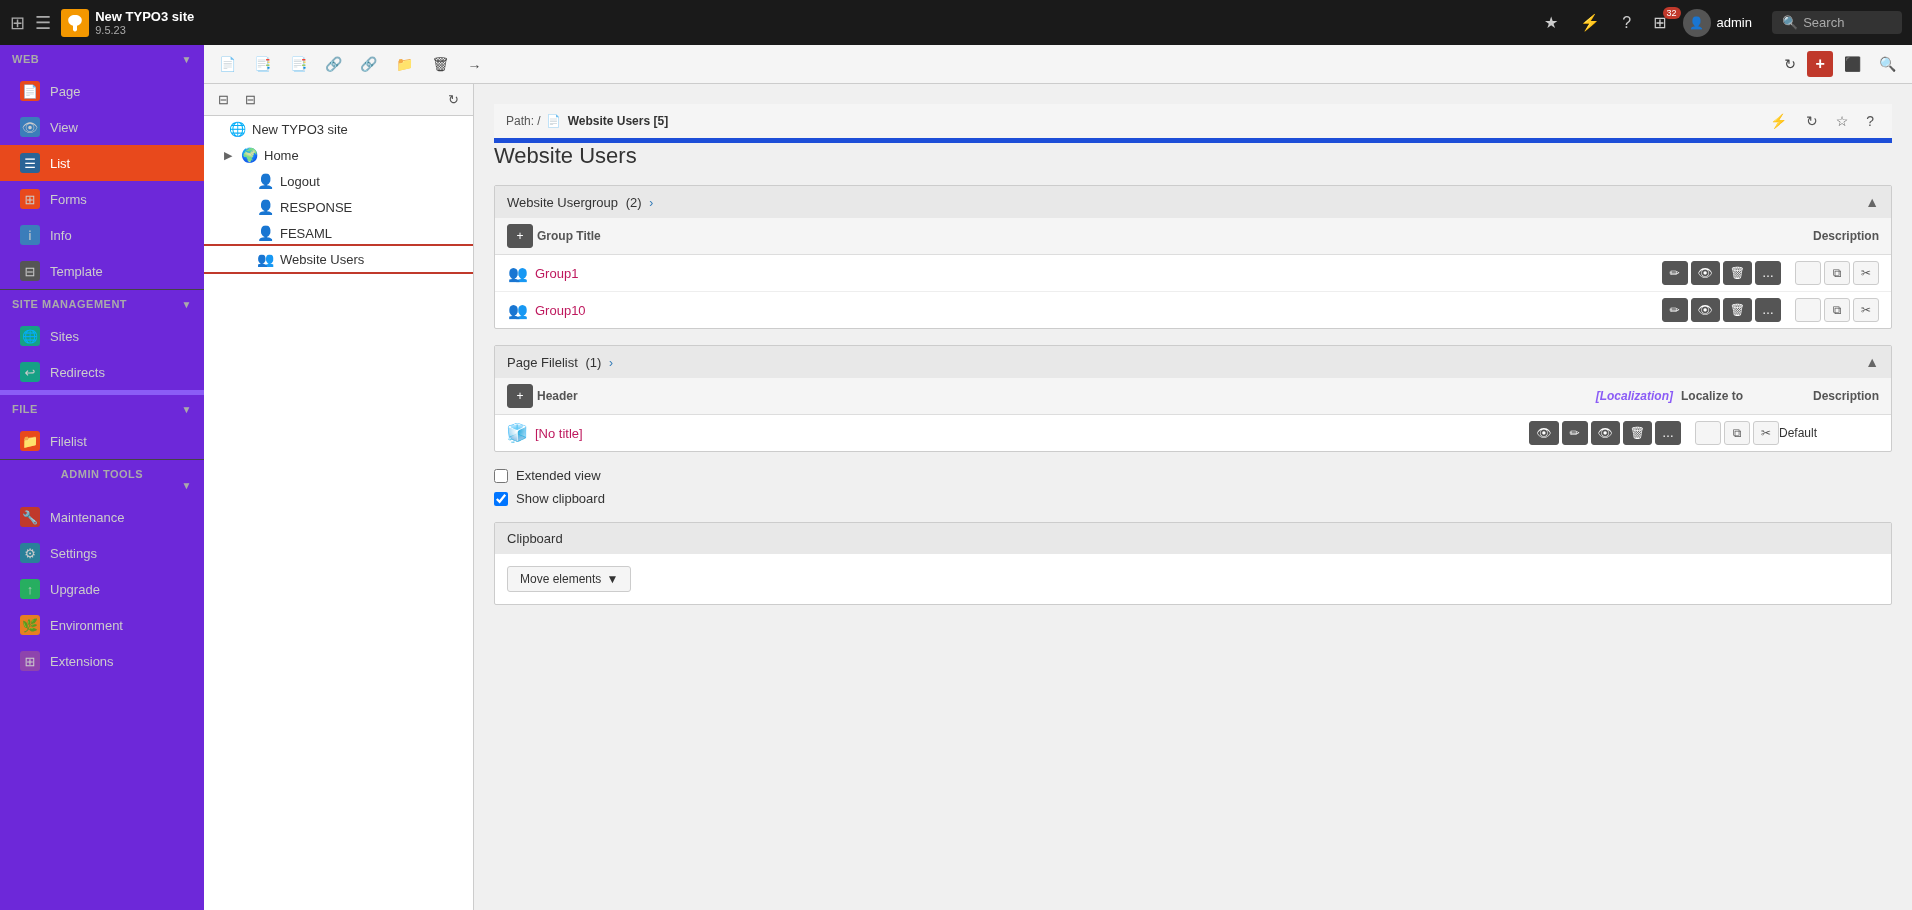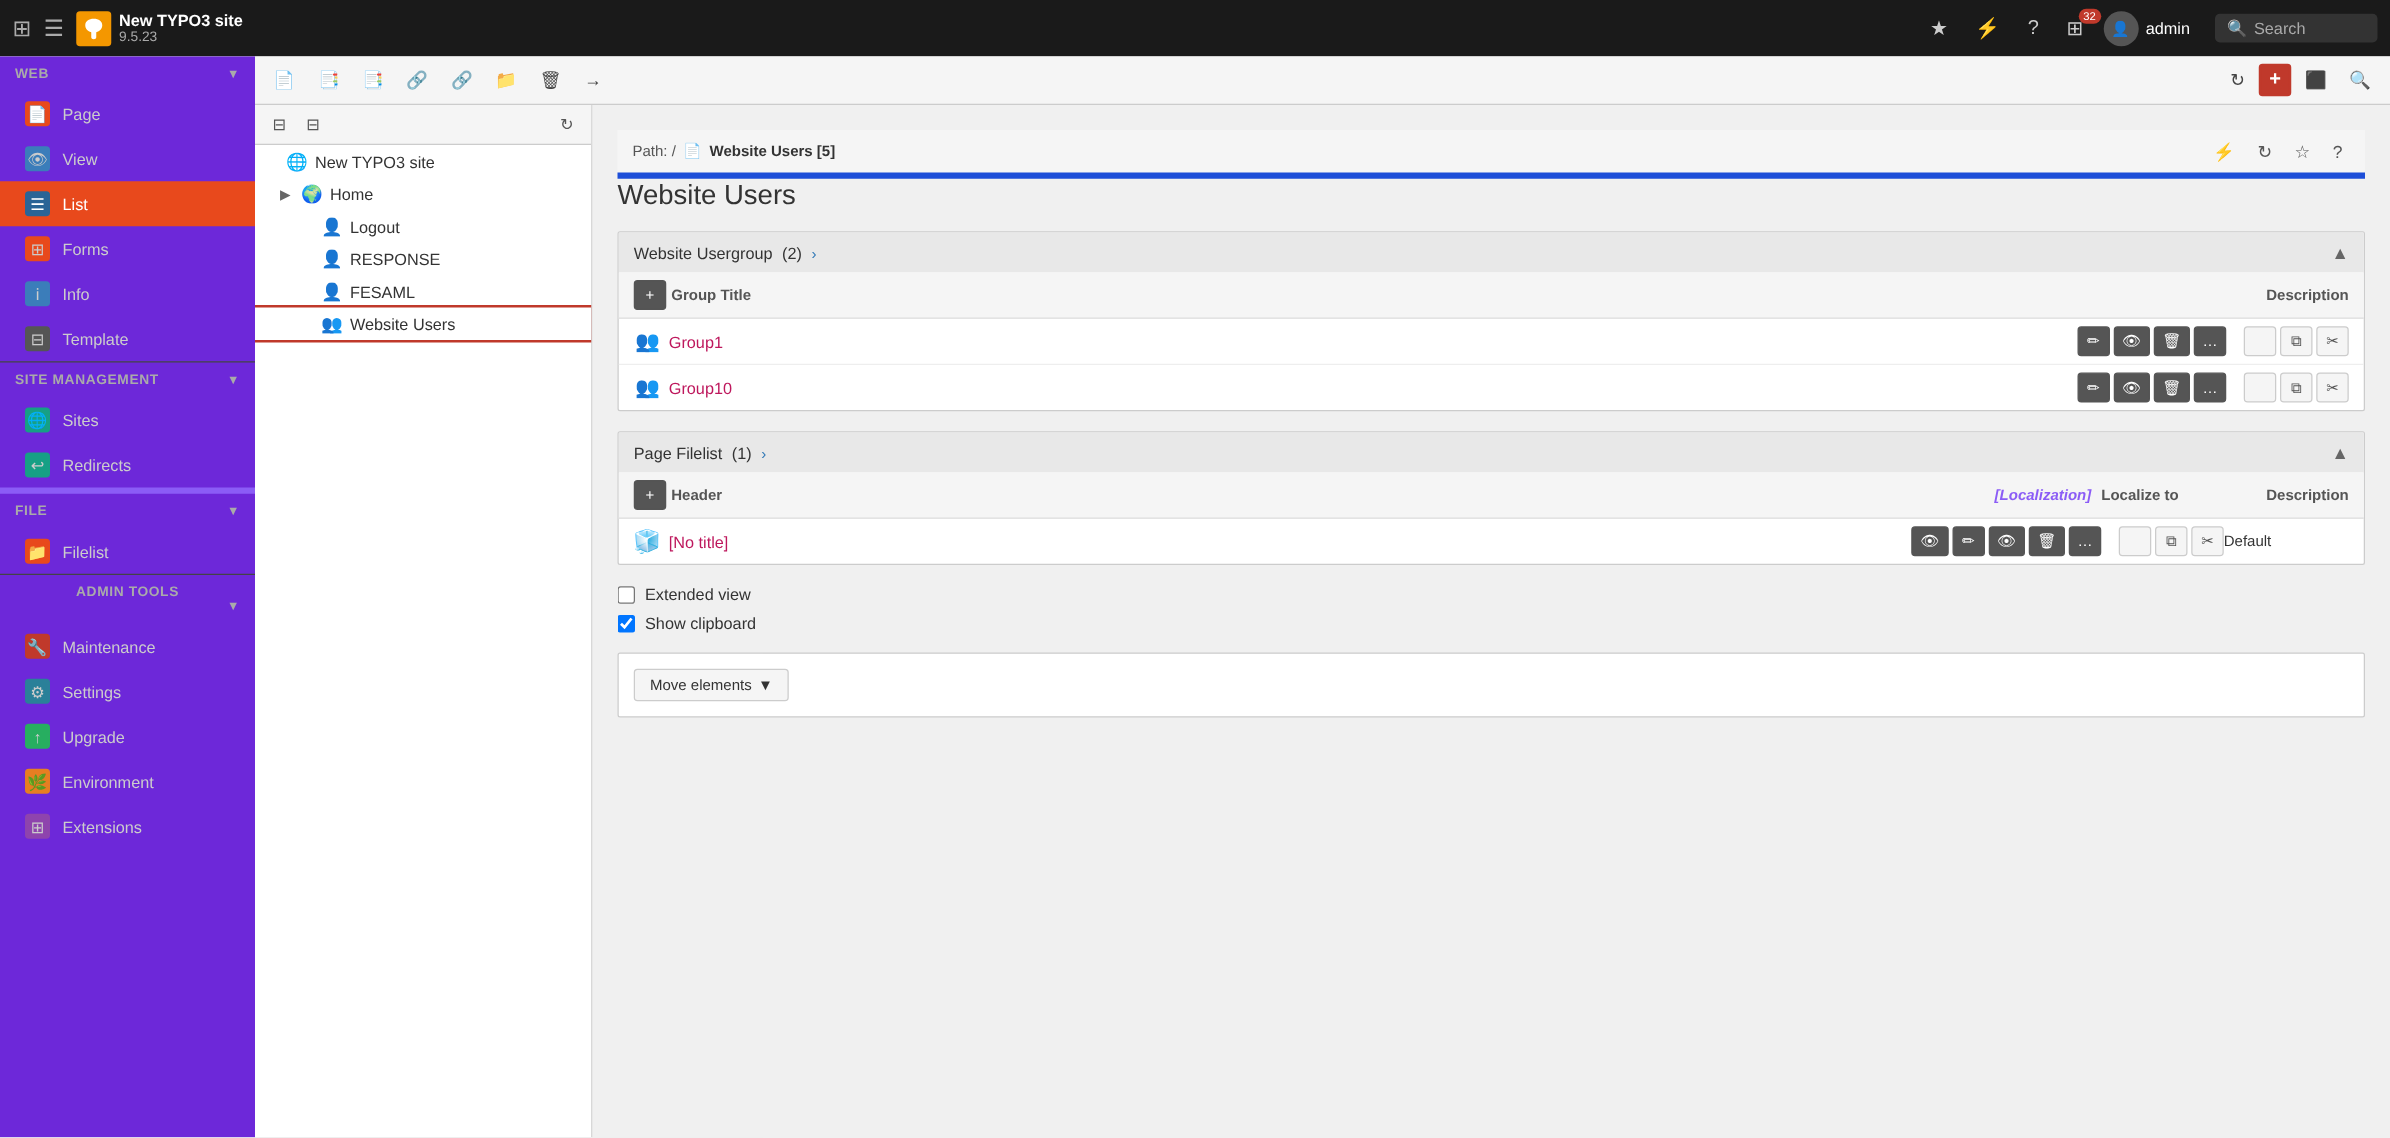--- a/index.html
+++ b/index.html
@@ -390,20 +390,21 @@
             <input type="checkbox" id="extView" style="">
             <label for="extView">Extended view</label>
           </div>
           <div class="option-row">
             <input type="checkbox" id="showClipboard" checked="" style="">
             <label for="showClipboard">Show clipboard</label>
           </div>
         </div>
 
         <div class="clipboard-section">
+          <div class="clipboard-header">Clipboard</div>
           <div class="clipboard-body">
             <button class="move-btn">
               <span>Move elements</span>
               <span>▼</span>
             </button>
           </div>
         </div>
 
       </div>
     </div>

